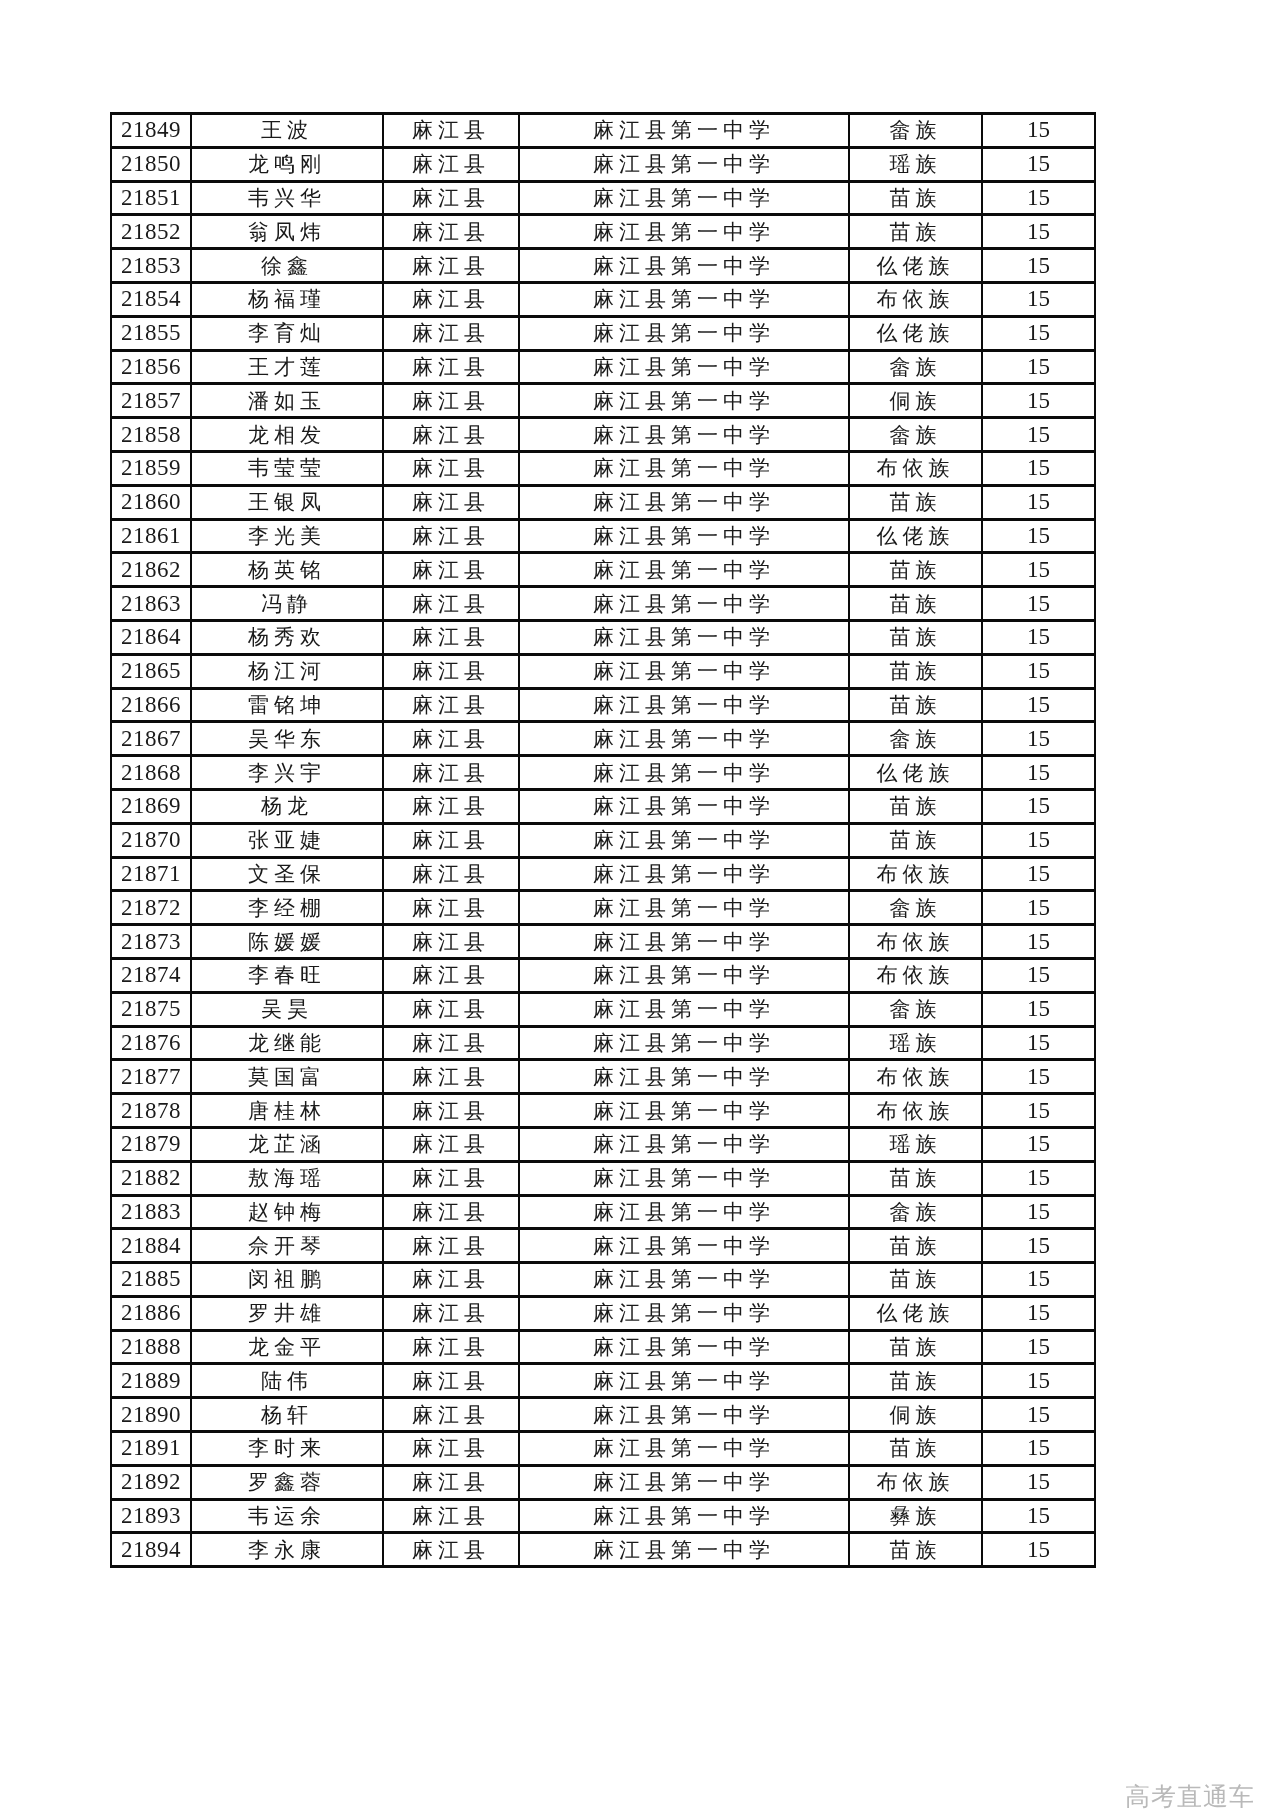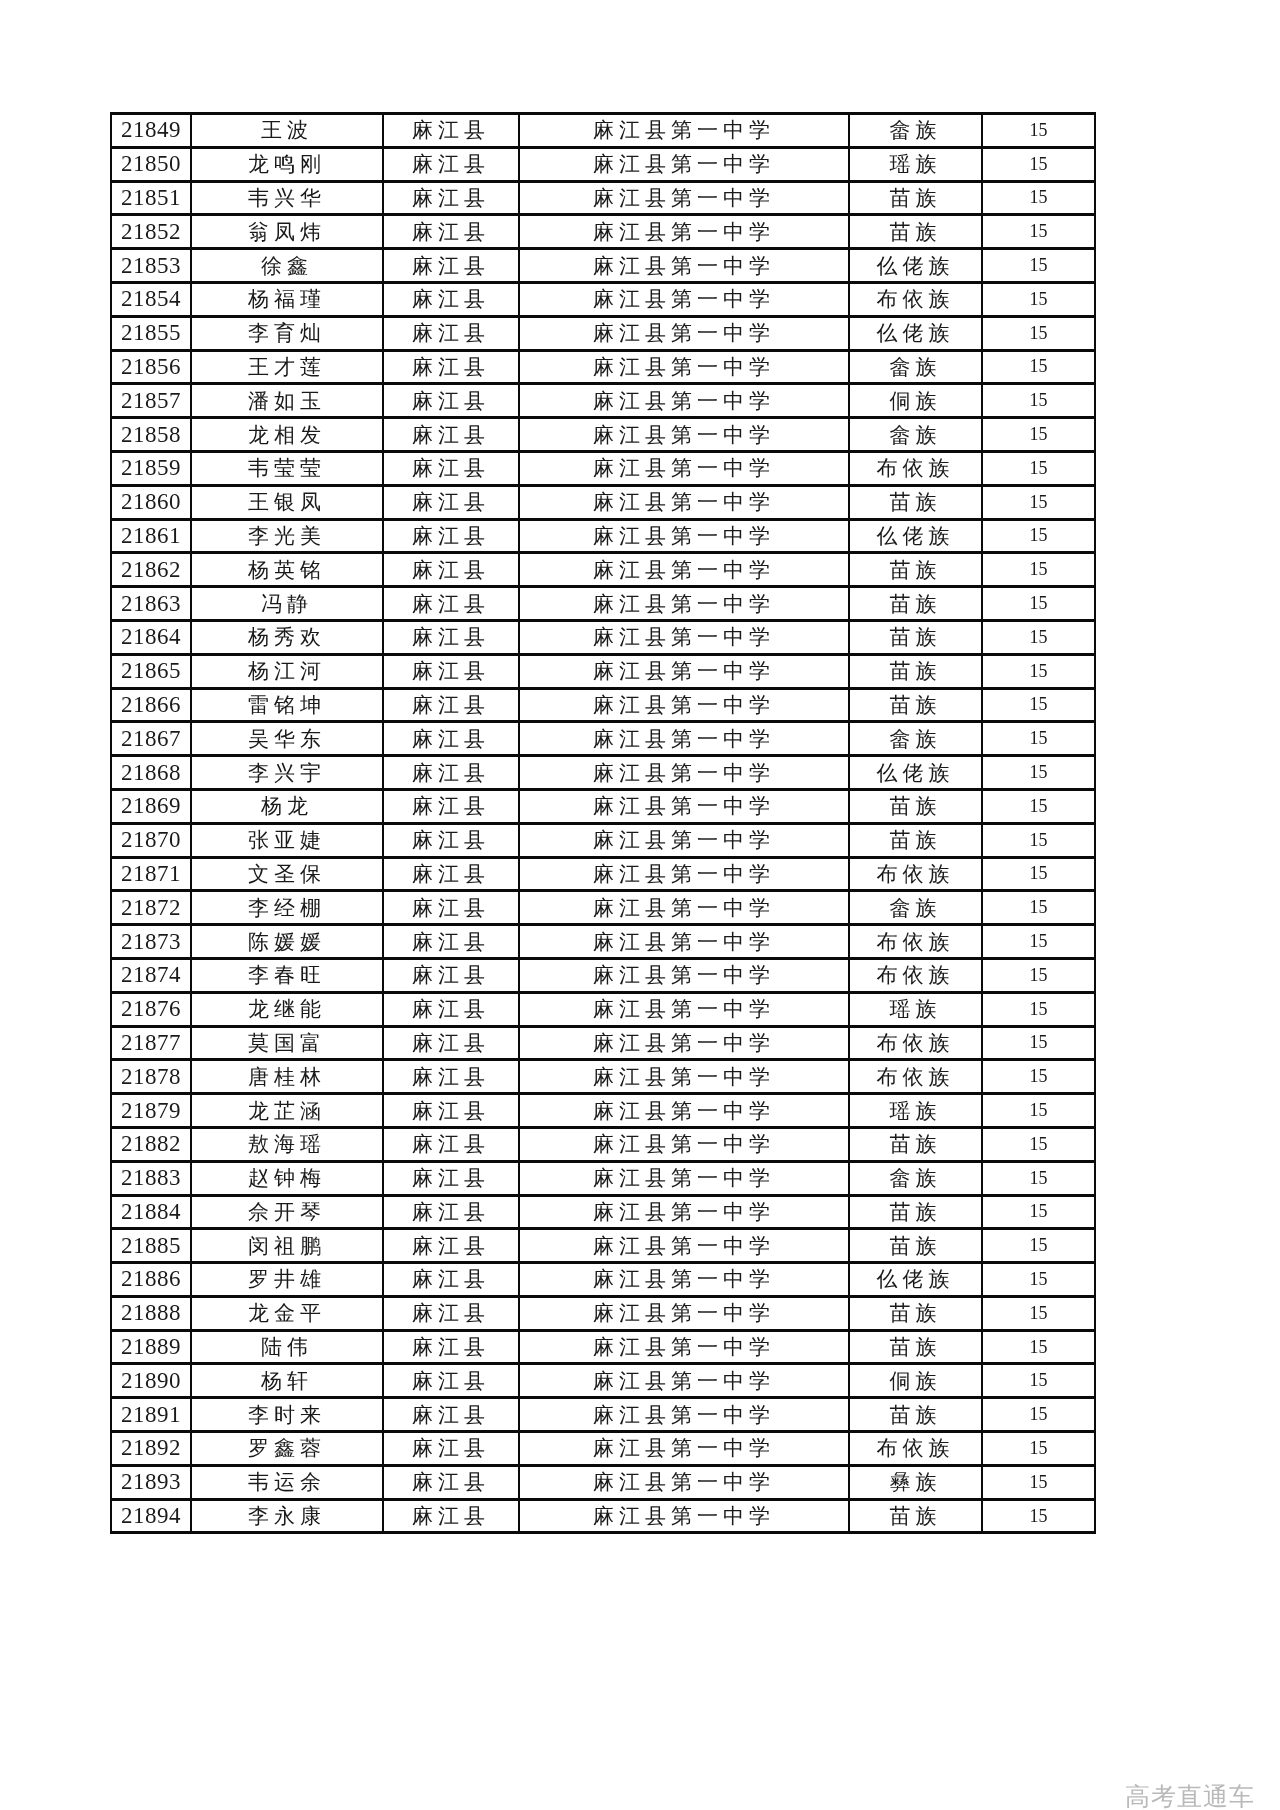--- a/index.html
+++ b/index.html
@@ -37,21 +37,21 @@
     white-space: nowrap;
   }
   table.roster tr {
     height: 33.8px;
   }
   td.c-id {
     font-size: 23px;
     letter-spacing: 0.5px;
   }
   td.c-count {
-    font-size: 18px;
+    font-size: 23px;
   }
   td.zh {
     font-size: 21px;
     letter-spacing: 5px;
   }
   col.w-id        { width: 80px;  }
   col.w-name      { width: 192px; }
   col.w-county    { width: 136px; }
   col.w-school    { width: 330px; }
   col.w-ethnicity { width: 133px; }
@@ -308,20 +308,28 @@
 
   <tr>
     <td class="c-id">21874</td>
     <td class="c-name zh">李春旺</td>
     <td class="c-county zh">麻江县</td>
     <td class="c-school zh">麻江县第一中学</td>
     <td class="c-ethnicity zh">布依族</td>
     <td class="c-count">15</td>
   </tr>
 
+  <tr>
+    <td class="c-id">21875</td>
+    <td class="c-name zh">吴昊</td>
+    <td class="c-county zh">麻江县</td>
+    <td class="c-school zh">麻江县第一中学</td>
+    <td class="c-ethnicity zh">畲族</td>
+    <td class="c-count">15</td>
+  </tr>
 
   <tr>
     <td class="c-id">21876</td>
     <td class="c-name zh">龙继能</td>
     <td class="c-county zh">麻江县</td>
     <td class="c-school zh">麻江县第一中学</td>
     <td class="c-ethnicity zh">瑶族</td>
     <td class="c-count">15</td>
   </tr>
 

